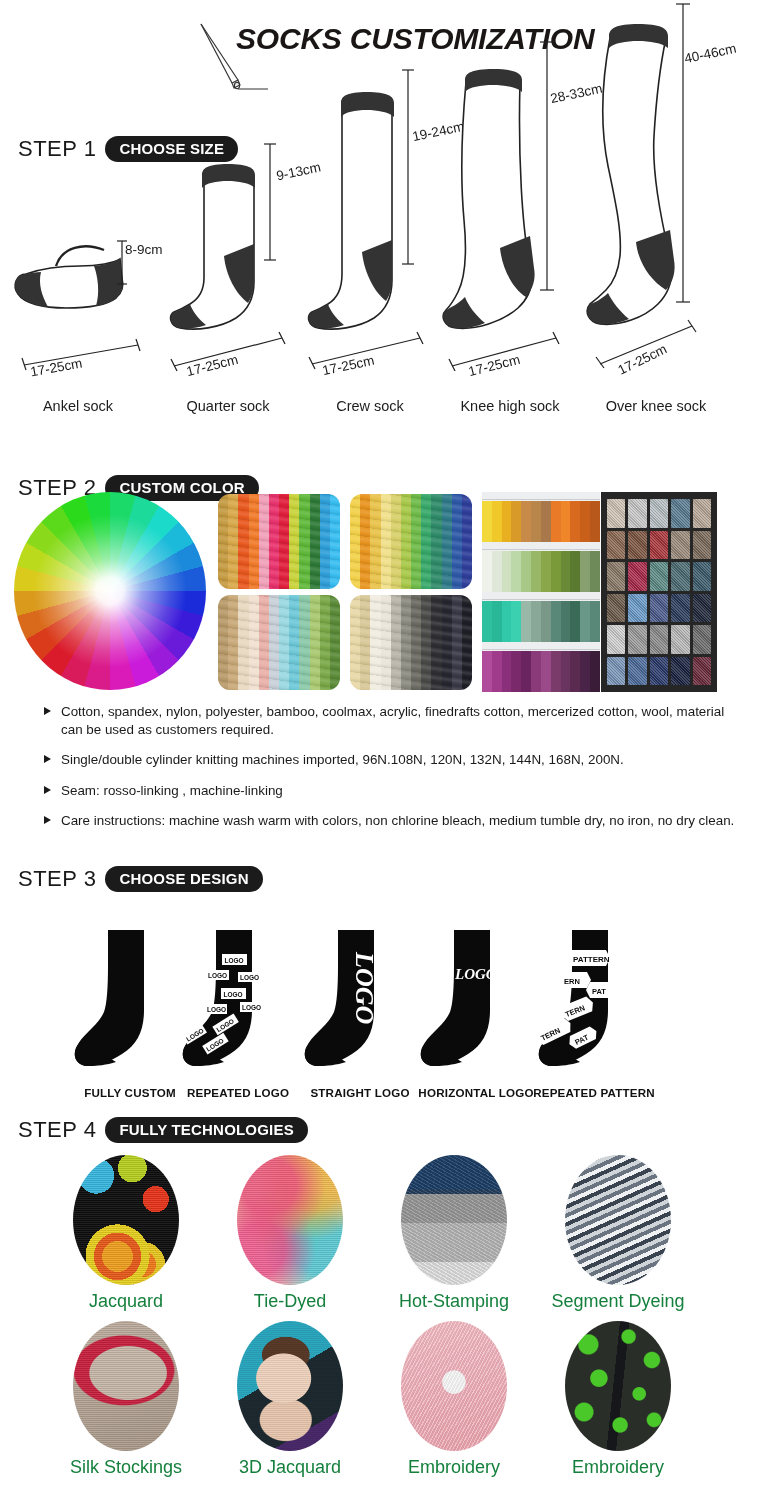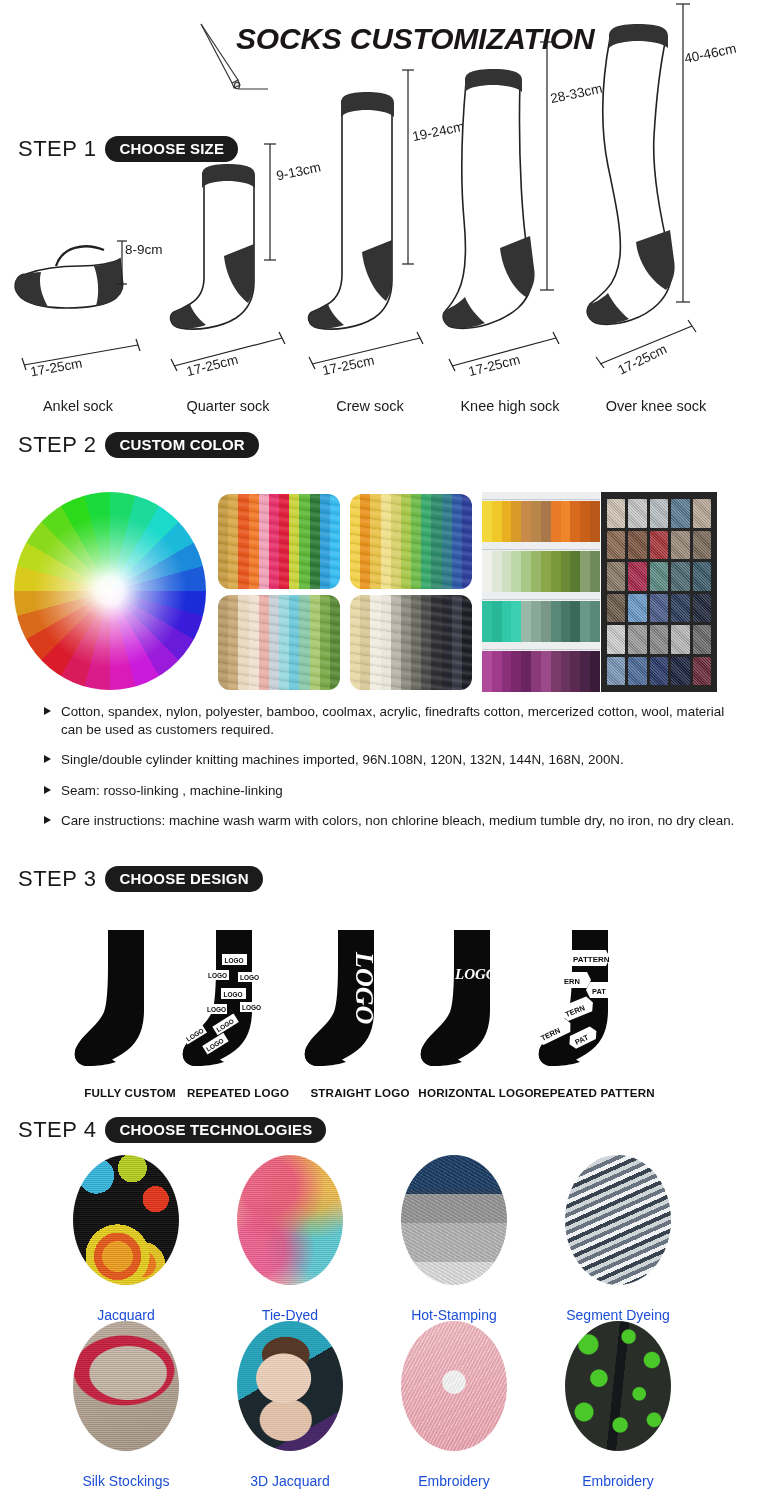--- a/index.html
+++ b/index.html
@@ -45,21 +45,21 @@
   .sock-cell { position: absolute; bottom: 0; text-align: center; }
   .sock-label {
     position: absolute; top: 382px; width: 140px;
     font-size: 14.5px; text-align: center; color: #1c1c1c;
   }
   .dim-text {
     position: absolute; font-size: 13.5px; color: #1b1b1b; white-space: nowrap;
   }
 
   
-  #step2 { position: absolute; left: 18px; top: 432px; }
+  #step2 { position: absolute; left: 18px; top: 475px; }
   .color-row { position: absolute; left: 0; top: 492px; width: 758px; height: 200px; }
   .wheel {
     position: absolute; left: 14px; top: 0; width: 192px; height: 198px;
     border-radius: 50%;
   }
   .yarn-card { position: absolute; border-radius: 12px; overflow: hidden; }
   .thread-card {
     position: absolute; left: 482px; top: 0; width: 118px; height: 200px;
     background: #f4f4f2; overflow: hidden;
   }
@@ -97,21 +97,21 @@
   }
 
   
   #step4 { position: absolute; left: 18px; top: 1117px; justify-content: center; }
   .tech-grid { position: absolute; left: 0; top: 1155px; width: 758px; }
   .tech-cell { position: absolute; width: 180px; text-align: center; }
   .tech-circle {
     width: 106px; height: 130px; border-radius: 50%;
     margin: 0 auto; overflow: hidden; position: relative;
   }
-  .tech-label { margin-top: 22px; font-size: 14px; color: #1d4ed8; }
+  .tech-label { margin-top: 6px; font-size: 18px; color: #15803d; }
 </style>
 </head>
 <body>
 
 <div class="header">
   <svg class="needle" viewBox="0 0 70 68">
     <path d="M3 2 L40 58" stroke="#333" stroke-width="1.2" fill="none"></path>
     <path d="M3 2 L34 61" stroke="#333" stroke-width="1.2" fill="none"></path>
     <path d="M34 61 L40 58 L42 63 L36 66 Z" fill="#e8e8e8" stroke="#333" stroke-width="1.1"></path>
     <ellipse cx="39" cy="63.5" rx="2.6" ry="3.2" fill="none" stroke="#333" stroke-width="1.1"></ellipse>
@@ -425,21 +425,21 @@
           <text x="50" y="116" font-size="7.5">PAT</text>
         </g>
       </g>
     </svg>
     <div class="design-label" style="left:0;">REPEATED PATTERN</div>
   </div>
 </div>
 
 <div class="step-head" id="step4">
   <span class="step-word">STEP 4</span>
-  <span class="step-badge">CHOOSE TECHNOLOGIES</span>
+  <span class="step-badge">FULLY TECHNOLOGIES</span>
 </div>
 
 <div class="tech-grid">
   <div class="tech-cell" style="left:36px;top:0;">
     <div class="tech-circle" id="tech0" style="background: repeating-linear-gradient(0deg, rgba(0, 0, 0, 0.1) 0px, rgba(0, 0, 0, 0.1) 1px, rgba(255, 255, 255, 0.08) 1px, rgba(255, 255, 255, 0.08) 2px), radial-gradient(circle at 42% 78%, rgb(240, 160, 32) 0px, rgb(240, 160, 32) 13%, rgb(232, 90, 26) 13%, rgb(232, 90, 26) 20%, rgb(232, 208, 32) 20%, rgb(232, 208, 32) 27%, transparent 27%), radial-gradient(circle at 66% 84%, rgb(240, 122, 26) 0px, rgb(240, 122, 26) 10%, rgb(232, 200, 32) 10%, rgb(232, 200, 32) 17%, transparent 17%), radial-gradient(circle at 78% 34%, rgb(232, 52, 26) 0px, rgb(232, 52, 26) 11%, transparent 11%), radial-gradient(circle at 22% 16%, rgb(56, 184, 224) 0px, rgb(56, 184, 224) 13%, transparent 13%), radial-gradient(circle at 56% 10%, rgb(184, 208, 32) 0px, rgb(184, 208, 32) 11%, transparent 11%), rgb(13, 13, 13);"></div>
     <div class="tech-label">Jacquard</div>
   </div>
   <div class="tech-cell" style="left:200px;top:0;">
     <div class="tech-circle" id="tech1" style="background: repeating-linear-gradient(0deg, rgba(0, 0, 0, 0.1) 0px, rgba(0, 0, 0, 0.1) 1px, rgba(255, 255, 255, 0.08) 1px, rgba(255, 255, 255, 0.08) 2px), radial-gradient(circle at 30% 24%, rgba(240, 80, 130, 0.85) 0px, rgba(240, 80, 130, 0.85) 22%, transparent 46%), radial-gradient(circle at 72% 20%, rgba(240, 180, 60, 0.8) 0px, rgba(240, 180, 60, 0.8) 22%, transparent 45%), radial-gradient(circle at 22% 72%, rgba(240, 70, 140, 0.8) 0px, rgba(240, 70, 140, 0.8) 20%, transparent 44%), radial-gradient(circle at 78% 70%, rgba(60, 200, 220, 0.8) 0px, rgba(60, 200, 220, 0.8) 22%, transparent 46%), radial-gradient(circle, rgba(200, 230, 90, 0.8) 0px, rgba(200, 230, 90, 0.8) 24%, transparent 50%), linear-gradient(165deg, rgb(244, 232, 154), rgb(240, 216, 200));"></div>
     <div class="tech-label">Tie-Dyed</div>

